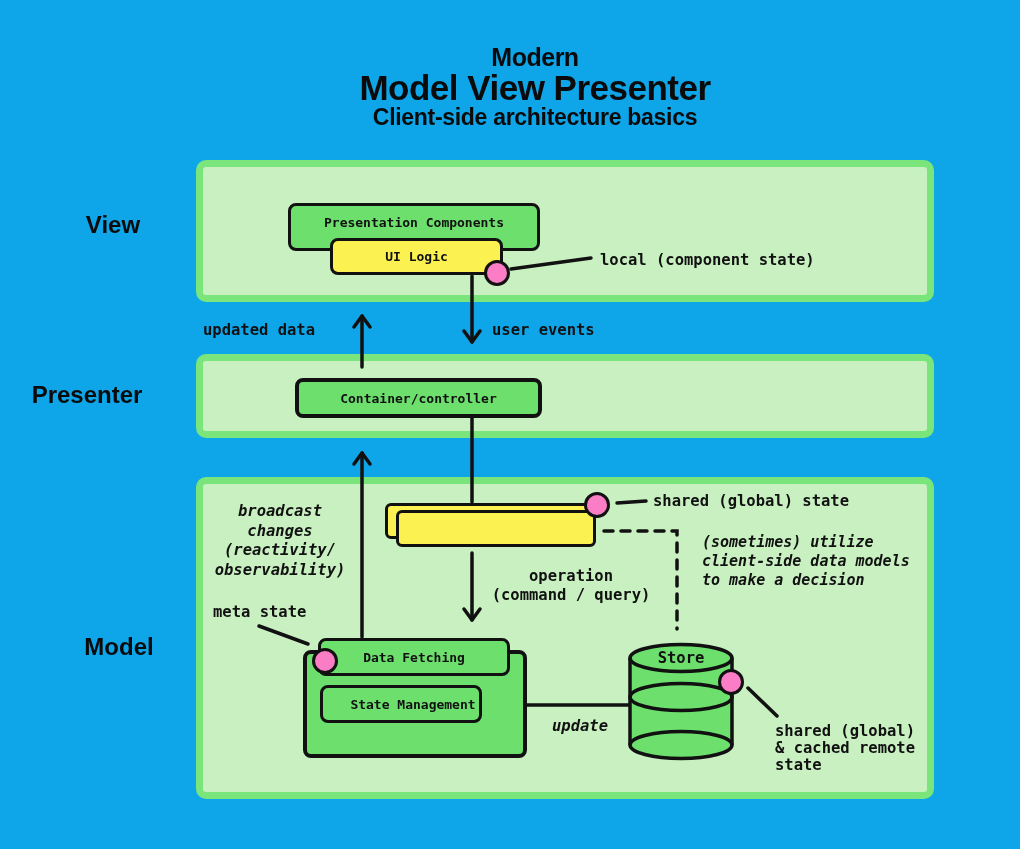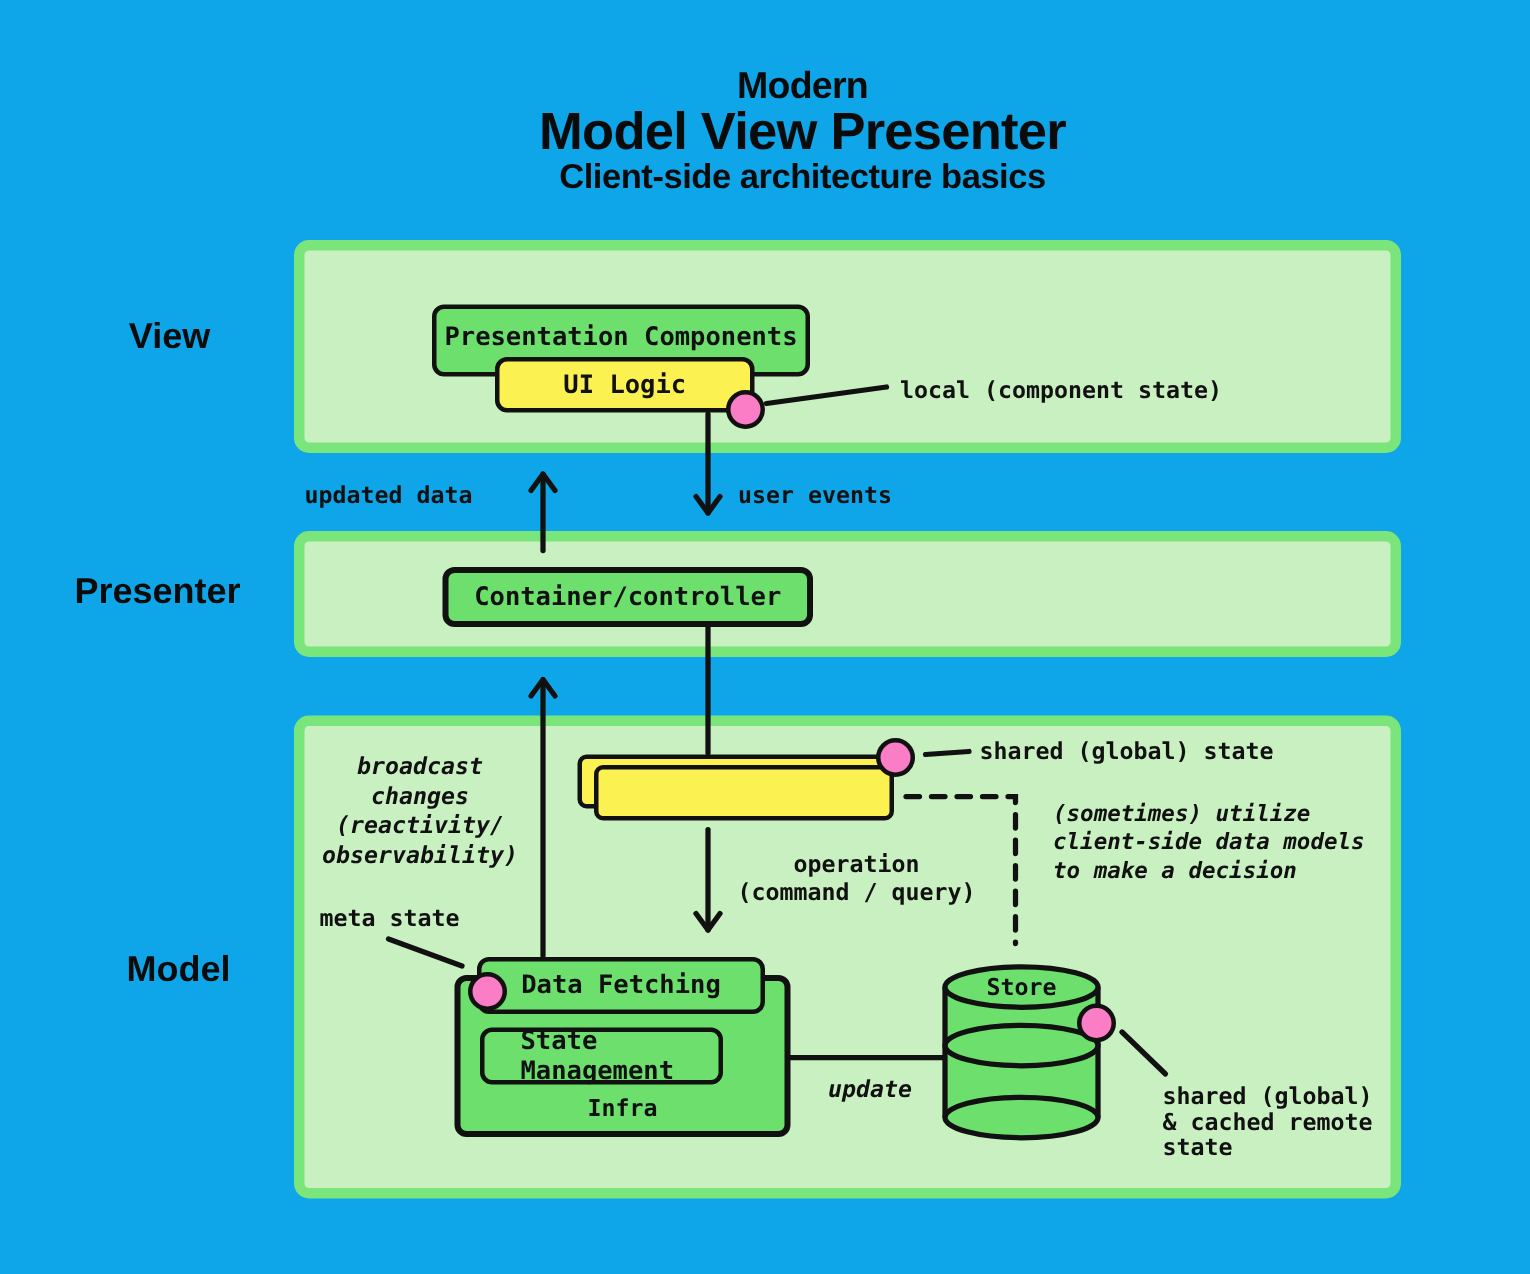--- a/index.html
+++ b/index.html
@@ -15,21 +15,21 @@
   .band{position:absolute;left:196px;width:738px;background:#c9f0c1;border:7px solid #7ae57a;
         border-radius:10px;box-sizing:border-box;}
   #band-view{top:160px;height:142px;}
   #band-presenter{top:354px;height:84px;}
   #band-model{top:477px;height:322px;}
   .band-label{position:absolute;font-family:"Liberation Sans",sans-serif;font-weight:900;
               font-size:24px;color:#0b0b0b;text-align:center;}
   
   .gbox,.ybox{position:absolute;box-sizing:border-box;border:3.5px solid #111;border-radius:8px;
               display:flex;align-items:center;justify-content:center;
-              font-weight:bold;font-size:17px;color:#111;}
+              font-weight:bold;font-size:13px;color:#111;}
   .gbox{background:#6cdf6d;}
   .ybox{background:#fbf150;}
   .pin{position:absolute;width:26px;height:26px;border-radius:50%;background:#fa7dc6;
        border:3.5px solid #111;box-sizing:border-box;}
   
   .mono-label{position:absolute;font-weight:bold;font-size:15.5px;color:#111;
               white-space:pre-line;line-height:19px;}
   .it{font-style:italic;}
   .ctr{text-align:center;}
   .rt{text-align:center;}
@@ -44,21 +44,21 @@
     <div class="t-kicker">Modern</div>
     <div class="t-main">Model View Presenter</div>
     <div class="t-sub">Client-side architecture basics</div>
   </div>
 
   <div class="band" id="band-view"></div>
   <div class="band" id="band-presenter"></div>
   <div class="band" id="band-model"></div>
 
   <div class="band-label" style="left:63px;top:211px;width:100px;">View</div>
-  <div class="band-label" style="left:25px;top:381px;width:160px;">Presenter</div>
+  <div class="band-label" style="left:7px;top:381px;width:160px;">Presenter</div>
   <div class="band-label" style="left:69px;top:633px;width:100px;">Model</div>
 
   <svg class="overlay" width="1020" height="849" viewBox="0 0 1020 849">
     <defs>
       <marker id="ah" viewBox="-14 -14 28 28" refX="0" refY="0" markerWidth="28" markerHeight="28" orient="auto" markerUnits="userSpaceOnUse">
         <path d="M-11 -8 L0 0 L-11 8" fill="none" stroke="#111" stroke-width="3.5" stroke-linecap="round" stroke-linejoin="round"></path>
       </marker>
     </defs>
     <g stroke="#111" stroke-width="3.5" stroke-linecap="round" fill="none">
       <path d="M362 367 V316" marker-end="url(#ah)"></path>
@@ -87,21 +87,20 @@
   <div class="ybox" style="left:330px;top:238px;width:173px;height:37px;">UI Logic</div>
 
   <div class="gbox" style="left:295px;top:378px;width:247px;height:40px;border-width:4px;">Container/controller</div>
 
   <div class="ybox" style="left:385px;top:503px;width:205px;height:36px;border-radius:6px;"></div>
   <div class="ybox" style="left:396px;top:510px;width:200px;height:37px;border-radius:6px;"></div>
 
   <div class="gbox" style="left:303px;top:650px;width:224px;height:108px;border-width:4px;"></div>
   <div class="gbox" style="left:318px;top:638px;width:192px;height:38px;">Data Fetching</div>
   <div class="gbox" style="left:320px;top:685px;width:162px;height:38px;padding-left:24px;">State Management</div>
-  <div class="mono-label ctr" style="left:303px;top:730px;width:224px;">Infra</div>
 
   <div class="mono-label ctr" style="left:630px;top:649px;width:102px;">Store</div>
 
   <div class="pin" style="left:484px;top:260px;"></div>
   <div class="pin" style="left:584px;top:492px;"></div>
   <div class="pin" style="left:312px;top:648px;"></div>
   <div class="pin" style="left:718px;top:669px;"></div>
 
   <div class="mono-label" style="left:600px;top:251px;">local (component state)</div>
   <div class="mono-label rt" style="left:180px;top:321px;width:158px;">updated data</div>

